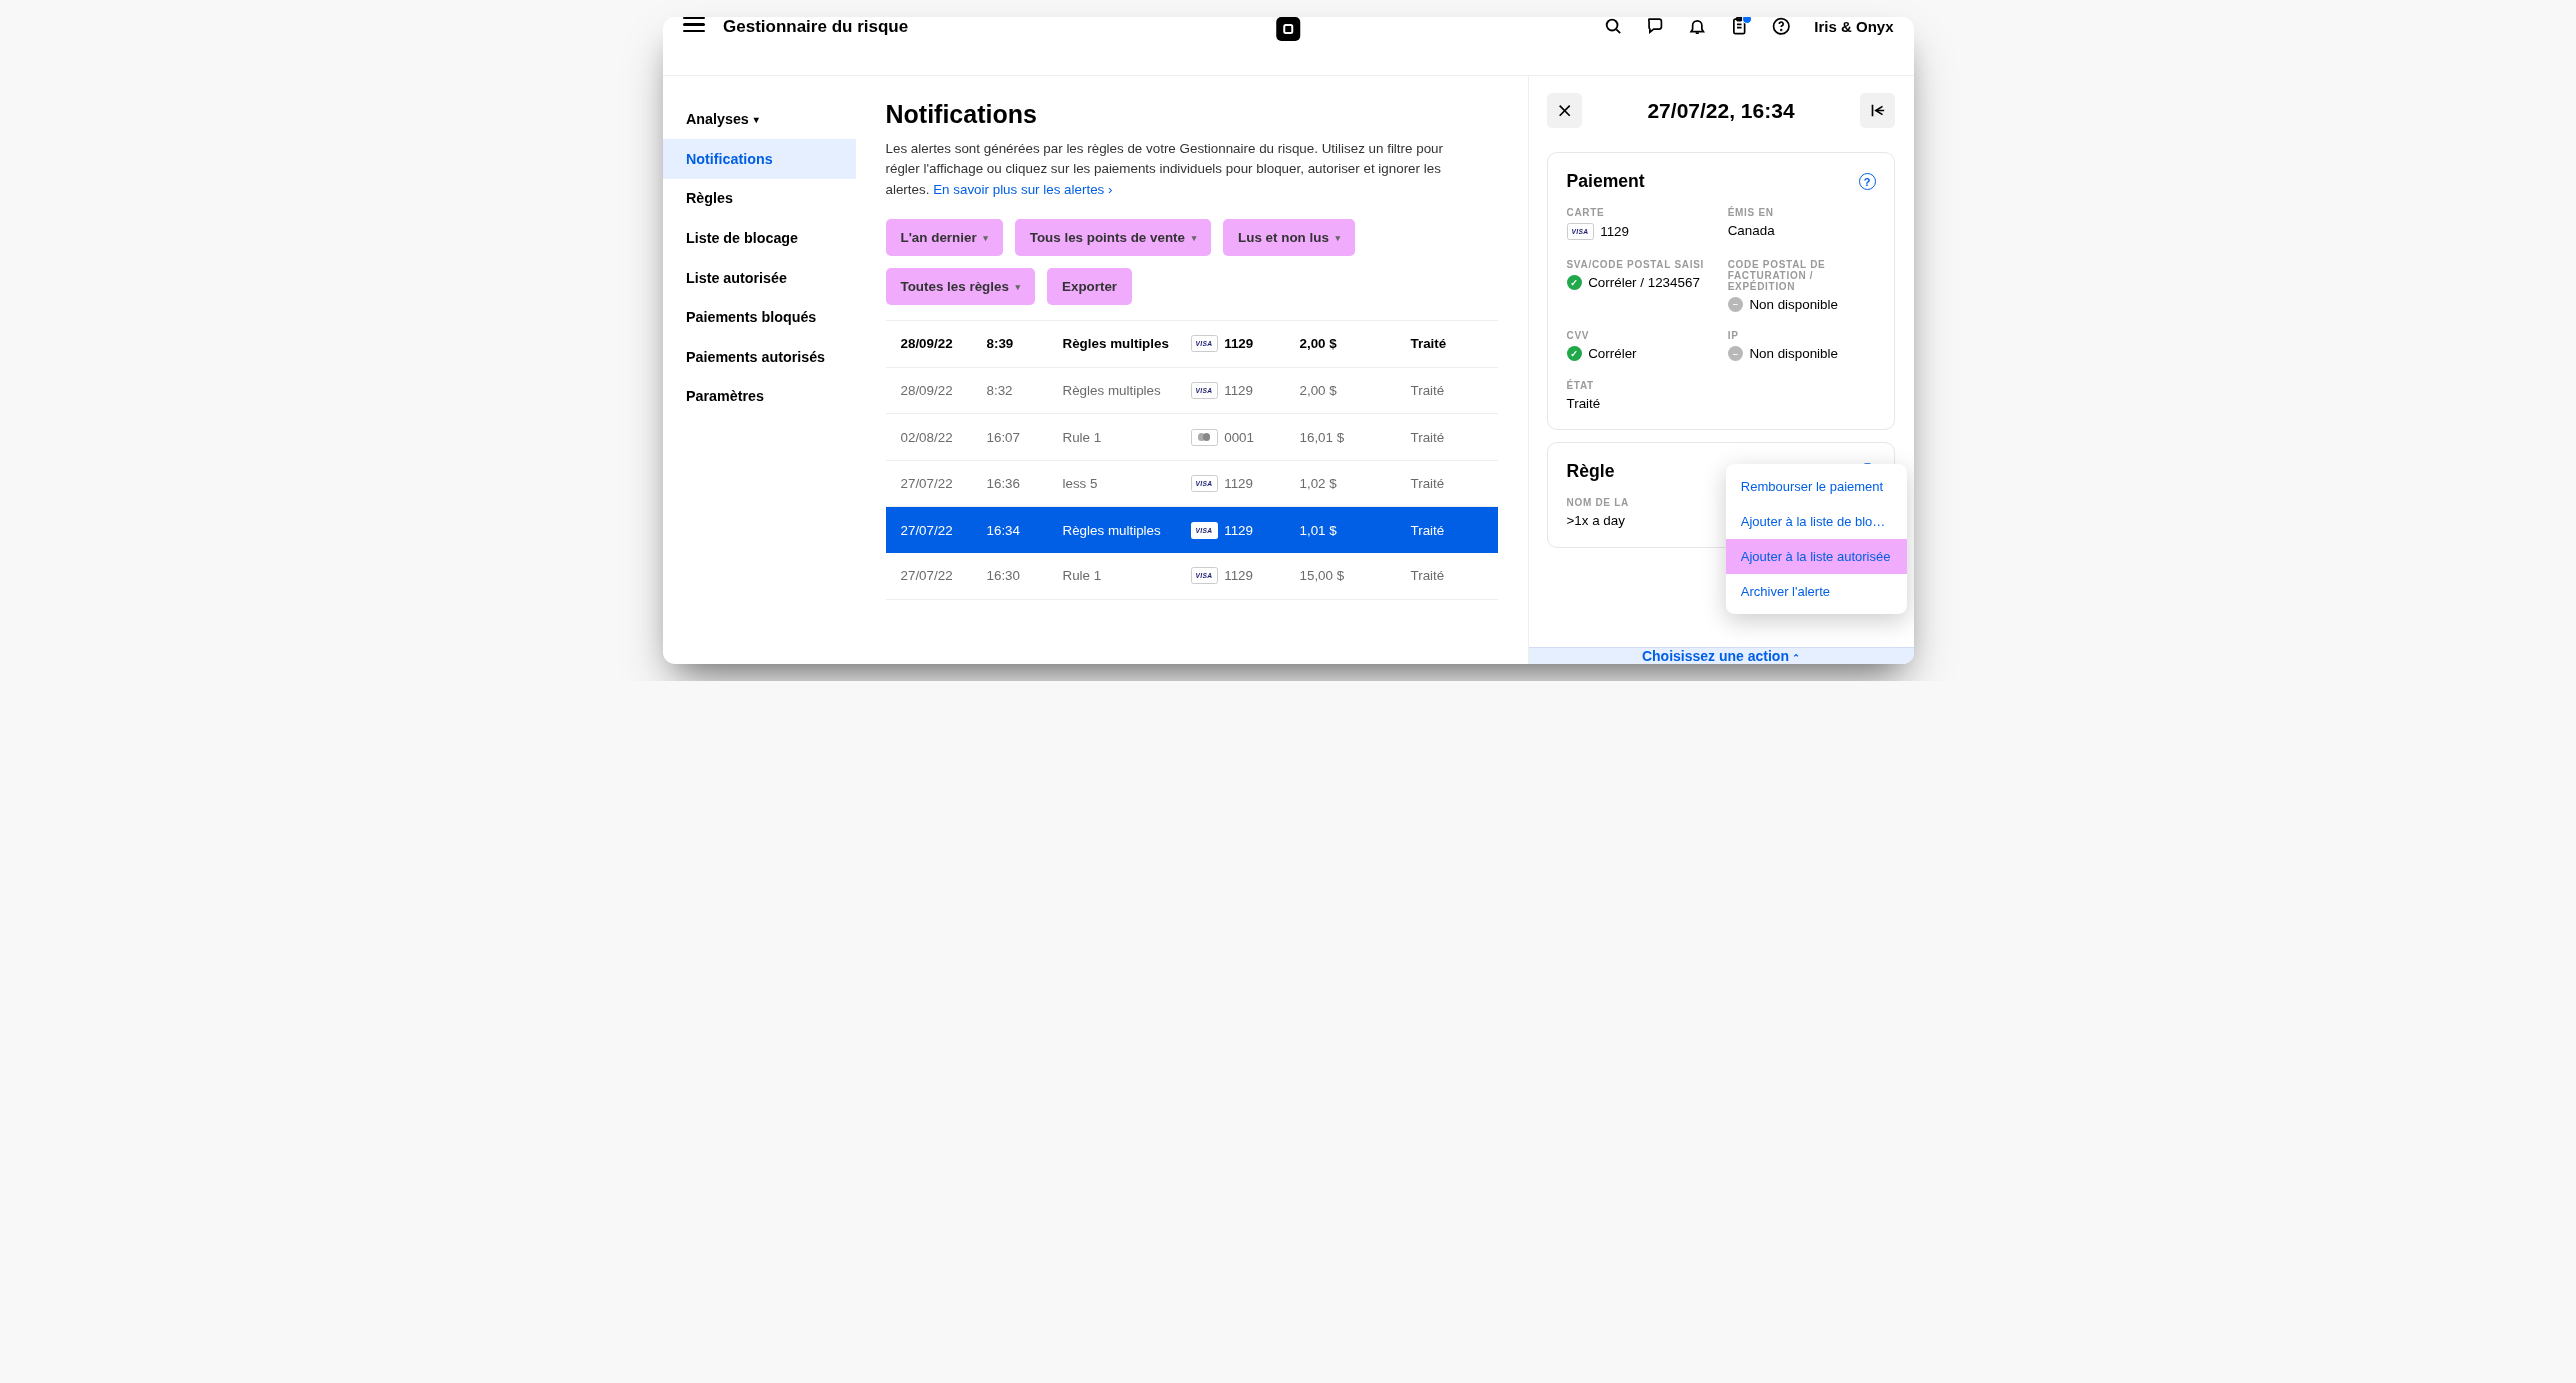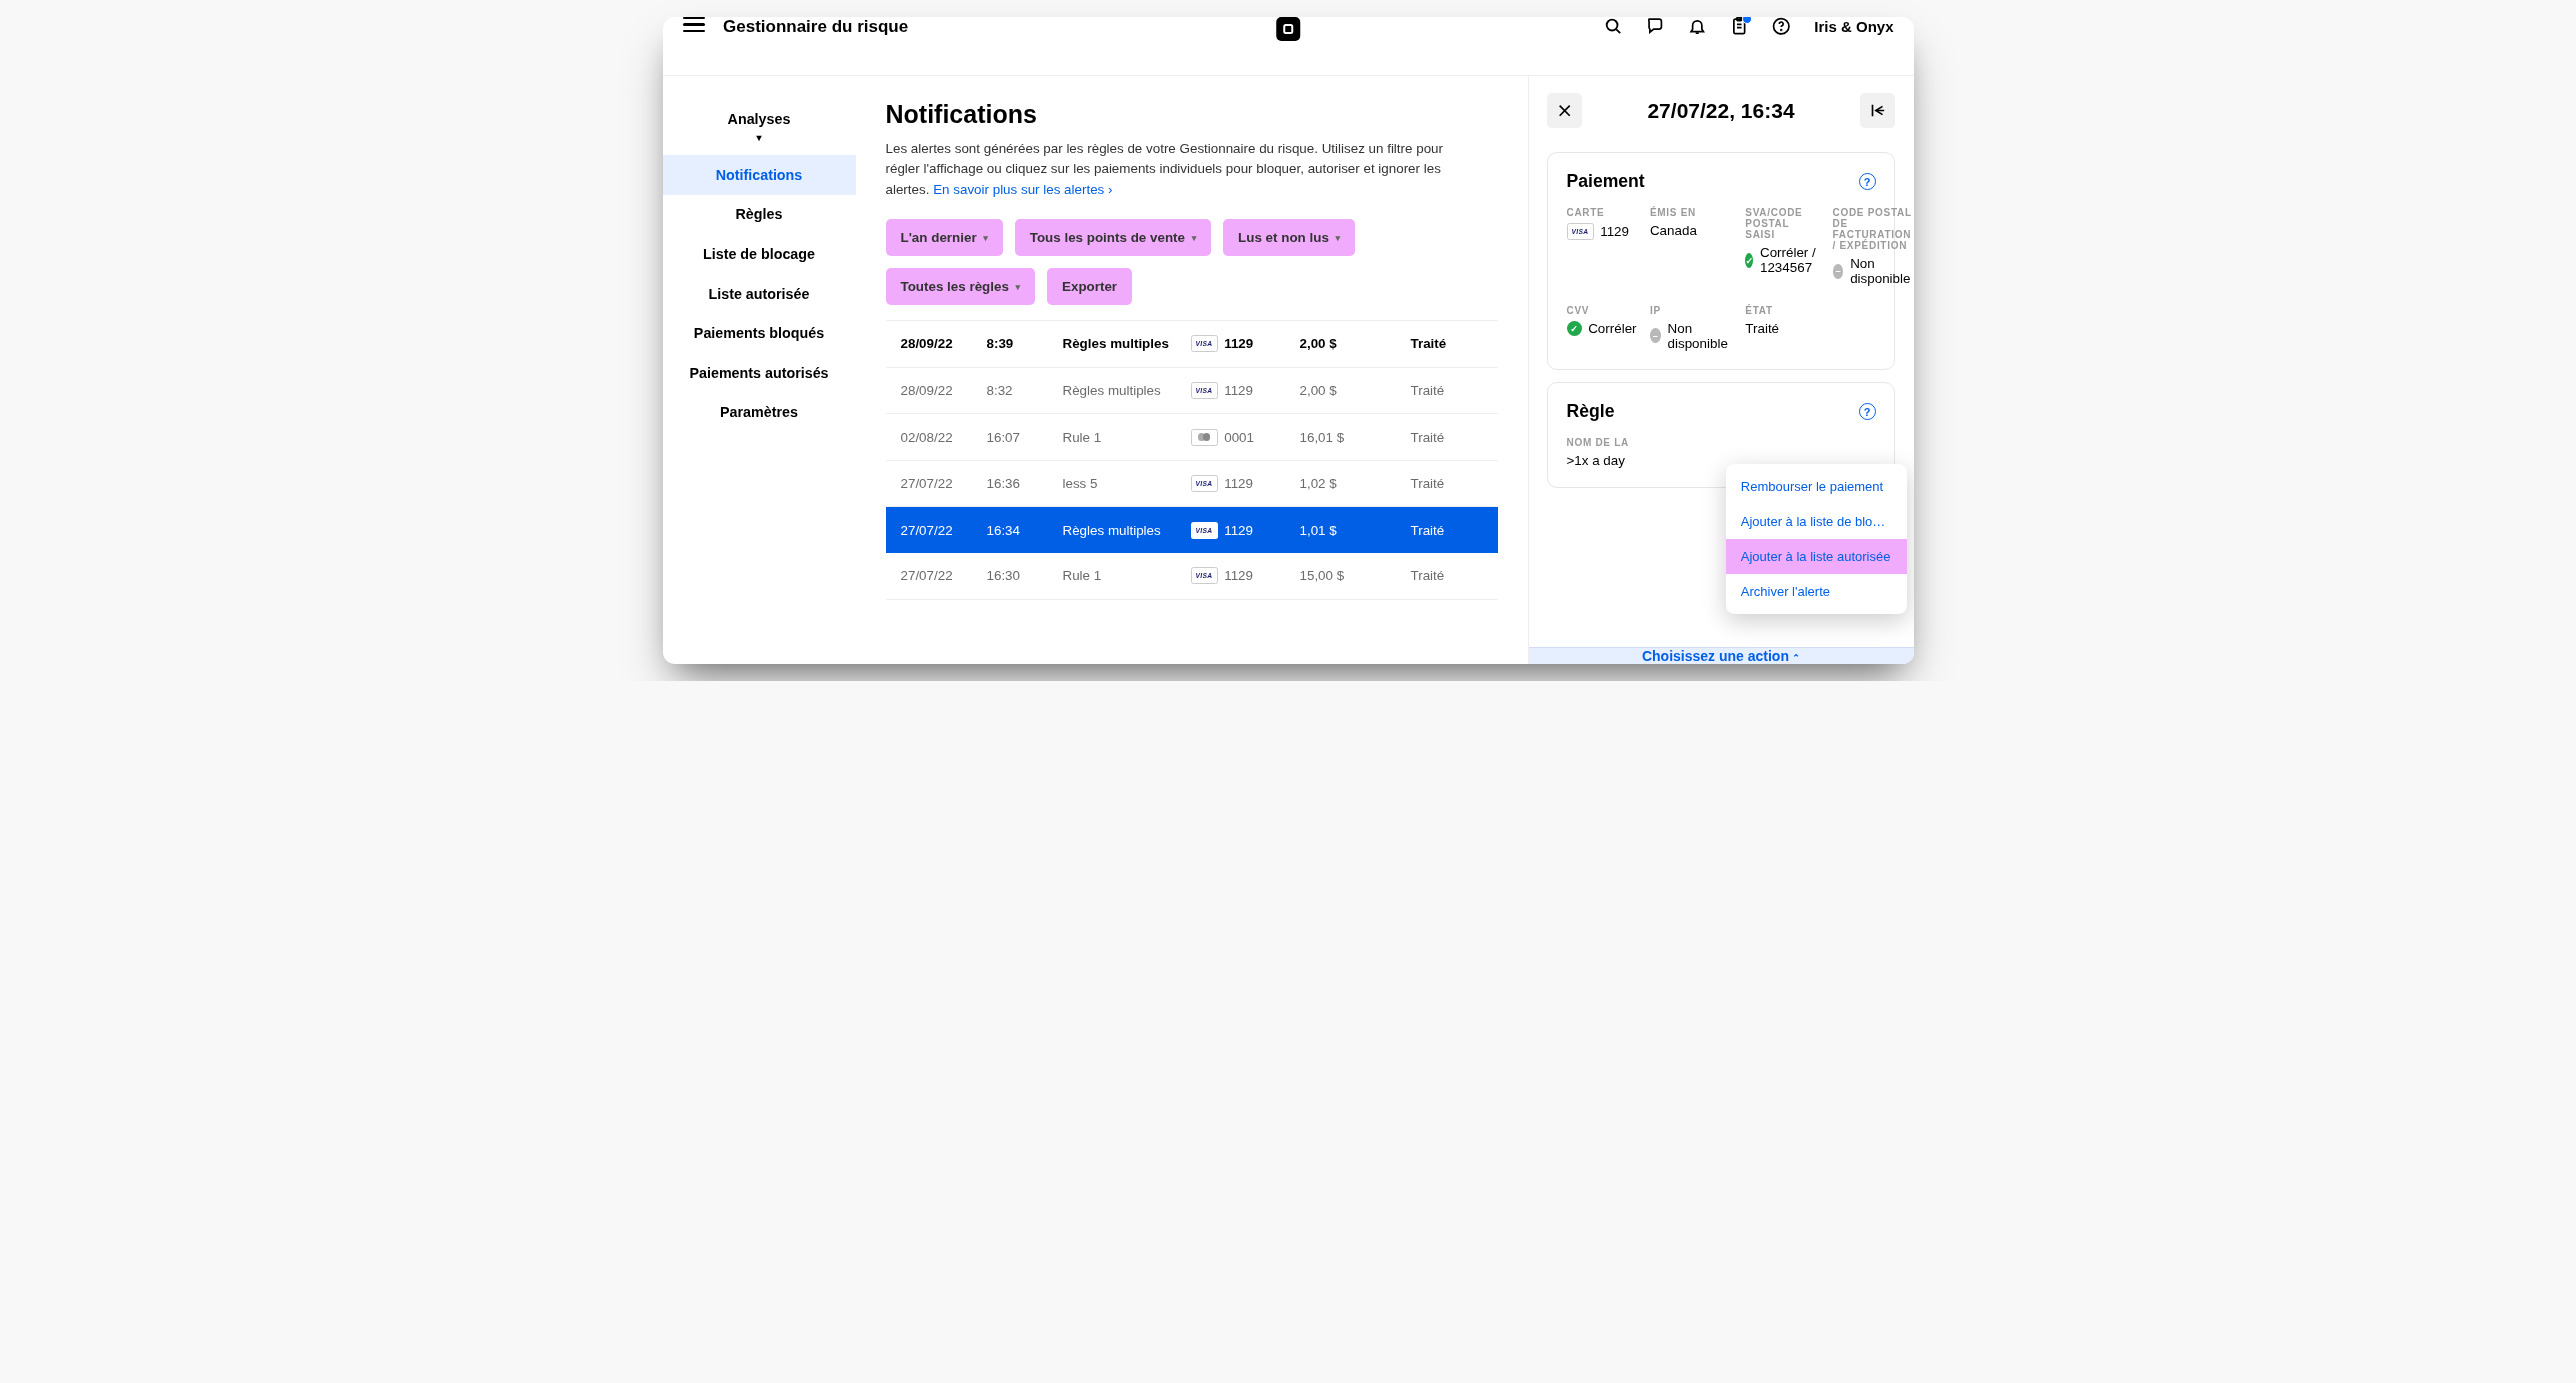--- a/index.html
+++ b/index.html
@@ -31,21 +31,21 @@
 .logo-center { position: absolute; left: 50%; transform: translateX(-50%); }
 .sq-logo { width: 23.5px; height: 23.5px; background: #000; border-radius: 5px; position: relative; }
 .sq-logo::after { content: ""; position: absolute; top: 6.7px; left: 6.7px; right: 6.7px; bottom: 6.7px; border: 2.1px solid #fff; border-radius: 2.5px; }
 .topbar-right { margin-left: auto; display: flex; align-items: center; gap: 23.5px; }
 .topbar-icon { width: 18.5px; height: 18.5px; cursor: pointer; display: flex; align-items: center; justify-content: center; }
 .notif-badge { position: relative; }
 .notif-badge::after { content: ""; position: absolute; top: -3.4px; right: -3.4px; width: 8.4px; height: 8.4px; background: #006aff; border-radius: 50%; border: 1.7px solid #fff; }
 .merchant-name { font-weight: 700; font-size: 15px; }
 .body-row { display: flex; min-height: 588px; }
 .sidebar { width: 193px; padding: 23.5px 0; }
-.sidebar-item { padding: 11.8px 23.5px; font-size: 14.3px; font-weight: 600; cursor: pointer; display: flex; align-items: center; gap: 5px; flex-direction: column; }
+.sidebar-item { padding: 11.8px 23.5px; font-size: 14.3px; font-weight: 600; cursor: pointer; display: flex; align-items: center; gap: 5px; }
 .sidebar-item.active { background: #e6efff; color: #005fe4; }
 .chev-sm { font-size: 10px; }
 .main { flex: 1; padding: 23.5px 30px; }
 .page-title { font-size: 25px; font-weight: 800; margin-bottom: 10px; }
 .page-desc { font-size: 13.4px; color: #333; line-height: 1.55; max-width: 588px; margin-bottom: 18.5px; }
 .link { color: #005fe4; cursor: pointer; }
 .filters { display: flex; flex-wrap: wrap; gap: 11.8px; margin-bottom: 15px; }
 .filter-btn { background: #f0abfc; border: none; border-radius: 5px; padding: 11px 15px; font-size: 13.4px; font-weight: 600; color: #333; cursor: pointer; display: flex; align-items: center; gap: 6.7px; }
 .filter-chev { font-size: 9.2px; color: #666; }
 .table { width: 100%; }
@@ -69,21 +69,21 @@
 
 .detail-panel { width: 386px; border-left: 0.8px solid #eee; display: flex; flex-direction: column; background: #fff; }
 .panel-header { display: flex; align-items: center; padding: 17px 18.5px 11.8px; }
 .panel-btn { width: 35px; height: 35px; background: #f1f1f1; border-radius: 5px; display: flex; align-items: center; justify-content: center; cursor: pointer; }
 .panel-title { flex: 1; text-align: center; font-size: 21px; font-weight: 800; }
 .cards-wrap { padding: 0 18.5px 18.5px; flex: 1; position: relative; }
 .card { border: 0.8px solid #e6e6e6; border-radius: 10px; padding: 18.5px; margin-top: 11.8px; position: relative; }
 .card-title-row { display: flex; align-items: center; margin-bottom: 15px; }
 .card-title { font-size: 17.6px; font-weight: 800; }
 .help-circle { width: 17px; height: 17px; border: 1.7px solid #005fe4; color: #005fe4; border-radius: 50%; display: flex; align-items: center; justify-content: center; font-size: 11px; font-weight: 700; margin-left: auto; cursor: pointer; }
-.kv-grid { display: grid; grid-template-columns: 1fr 1fr 1fr 1fr; gap: 18.5px 13.4px; }
+.kv-grid { display: grid; grid-template-columns: 1fr 1fr; gap: 18.5px 13.4px; }
 .kv-label { font-size: 10px; font-weight: 700; color: #9a9a9a; letter-spacing: 0.7px; margin-bottom: 5px; }
 .kv-val { font-size: 13.4px; display: flex; align-items: center; gap: 6.7px; }
 .status-dot { width: 15px; height: 15px; border-radius: 50%; display: flex; align-items: center; justify-content: center; font-size: 9.2px; color: #fff; font-weight: 900; }
 .dot-ok { background: #21a84a; }
 .dot-na { background: #b8b8b8; }
 
 .action-menu { position: absolute; right: 6.7px; bottom: 33px; width: 181px; background: #fff; border-radius: 8.4px; box-shadow: 0 6.7px 25px rgba(0,0,0,0.2); padding: 5px 0; z-index: 20; }
 .action-item { padding: 10px 15px; font-size: 13px; color: #005fe4; cursor: pointer; white-space: nowrap; overflow: hidden; text-overflow: ellipsis; }
 .action-item.hover { background: #f0abfc; }
 

